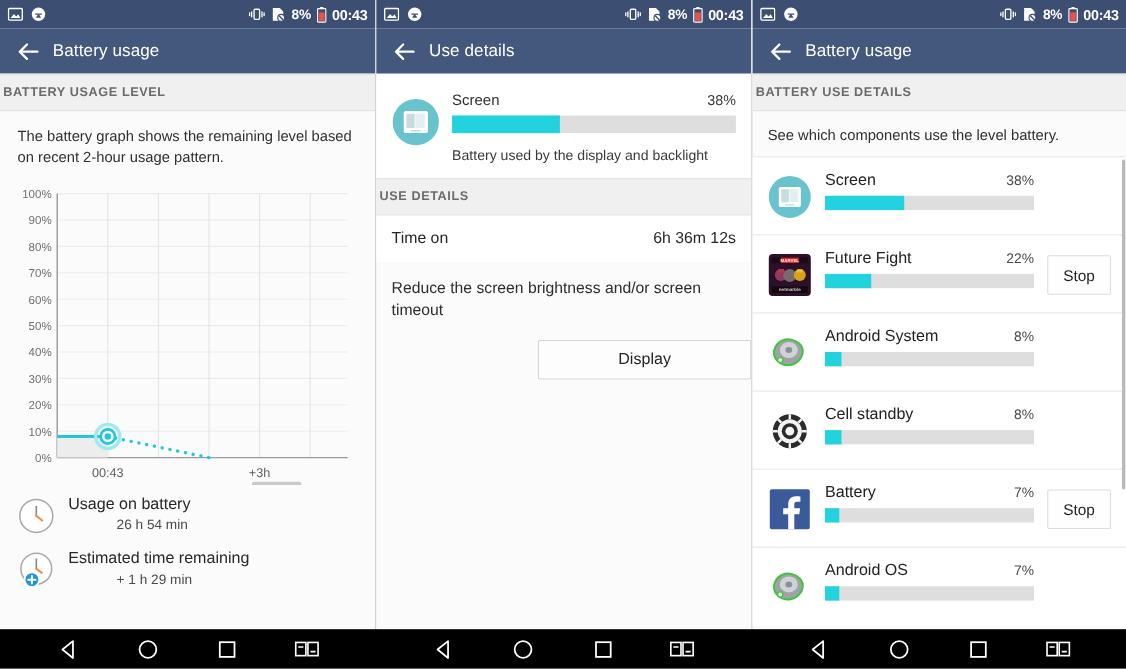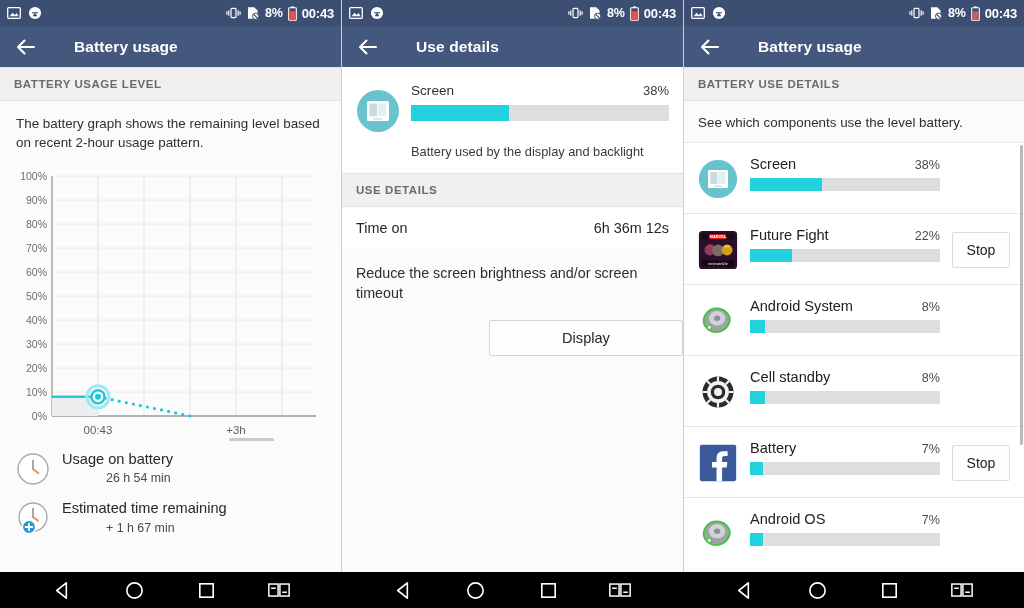--- a/index.html
+++ b/index.html
@@ -30,26 +30,26 @@
   .sb-icon { display: inline-flex; align-items: center; }
   .sb-pct { font-size: 12.5px; letter-spacing: -0.2px; }
   .sb-time { font-size: 13px; letter-spacing: -0.2px; }
 
   
   .actionbar {
     height: 41px; background: #44577c; color: #ffffff;
     display: flex; align-items: center; padding: 0 14px;
   }
   .back-arrow { width: 24px; height: 24px; flex: 0 0 auto; }
-  .ab-title { margin-left: 36px; font-size: 15.5px; font-weight: bold; letter-spacing: 0.1px; }
+  .ab-title { margin-left: 10px; font-size: 15.5px; font-weight: normal; letter-spacing: 0.1px; }
 
   
   .section-header {
     background: #f0f0f0; border-top: 1px solid #e2e2e2; border-bottom: 1px solid #e2e2e2;
-    padding: 10px 14px; color: #6b6b6b;
+    padding: 10px 3px; color: #6b6b6b;
     font-size: 11.5px; font-weight: bold; letter-spacing: 0.55px;
   }
   .body-text { padding: 13px 16px 8px 16px; font-size: 13.4px; color: #303030; line-height: 1.42; }
 
   
   .chart-wrap { position: relative; padding: 6px 18px 0 6px; }
   .chart { position: relative; width: 318px; height: 275px; }
   .chart svg { display: block; }
   .ylab { font-size: 10.5px; fill: #6f6f6f; font-family: "Liberation Sans", sans-serif; }
   .xlab { font-size: 11.5px; fill: #5f5f5f; font-family: "Liberation Sans", sans-serif; }
@@ -62,21 +62,21 @@
 
   
   .p2-top { display: flex; padding: 16px 14px 14px 14px; background: #fff; }
   .p2-icon { width: 44px; height: 44px; flex: 0 0 44px; margin-right: 11px; margin-top: 6px; }
   .p2-right { flex: 1; }
   .p2-headline { display: flex; align-items: baseline; }
   .p2-name { font-size: 13.6px; color: #303030; }
   .p2-pct { margin-left: auto; font-size: 13px; color: #3b3b3b; }
   .bar { height: 16px; background: #dedede; margin-top: 7px; position: relative; }
   .bar > i { display: block; height: 100%; background: #22d2dd; }
-  .p2-desc { margin-top: 23px; font-size: 12.8px; color: #3a3a3a; }
+  .p2-desc { margin-top: 12px; font-size: 12.8px; color: #3a3a3a; }
 
   .kv-row { display: flex; align-items: center; padding: 13px 14px; background: #fff; font-size: 14.4px; color: #262626; }
   .kv-val { margin-left: auto; }
   .adjust-text { padding: 14px 14px 2px 14px; font-size: 14.3px; color: #2d2d2d; line-height: 1.42; }
   .btn-row { display: flex; justify-content: flex-end; padding: 14px 0 0 0; }
   .btn {
     min-width: 194px; padding: 9px 10px; text-align: center;
     background: #fdfdfd; border: 1px solid #d6d6d6; border-radius: 2px;
     font-size: 14.6px; color: #252525;
   }
@@ -251,21 +251,21 @@
           <svg width="34" height="34" viewBox="0 0 34 34">
               <circle cx="17" cy="16" r="14" fill="#fff" stroke="#a9a9a9" stroke-width="1.4"></circle>
               <path d="M17 7.5V16" stroke="#8a8a8a" stroke-width="1.5" stroke-linecap="round"></path>
               <path d="M17 16l5 3.8" stroke="#f08a3c" stroke-width="1.8" stroke-linecap="round"></path>
               <circle cx="13" cy="26" r="6.6" fill="#2196d6" stroke="#fff" stroke-width="1.4"></circle>
               <path d="M13 22.6v6.8M9.6 26h6.8" stroke="#fff" stroke-width="1.8" stroke-linecap="round"></path>
             </svg>
         </span>
         <span>
           <span class="sum-title">Estimated time remaining</span><br>
-          <span class="sum-sub">+ 1 h 67 min</span>
+          <span class="sum-sub">+ 1 h 29 min</span>
         </span>
       </div>
     </div>
 
     <div class="panel p2">
 
       <div class="statusbar">
         <div class="sb-left">
           <span class="sb-icon">
             <svg width="14" height="14" viewBox="0 0 14 14">

